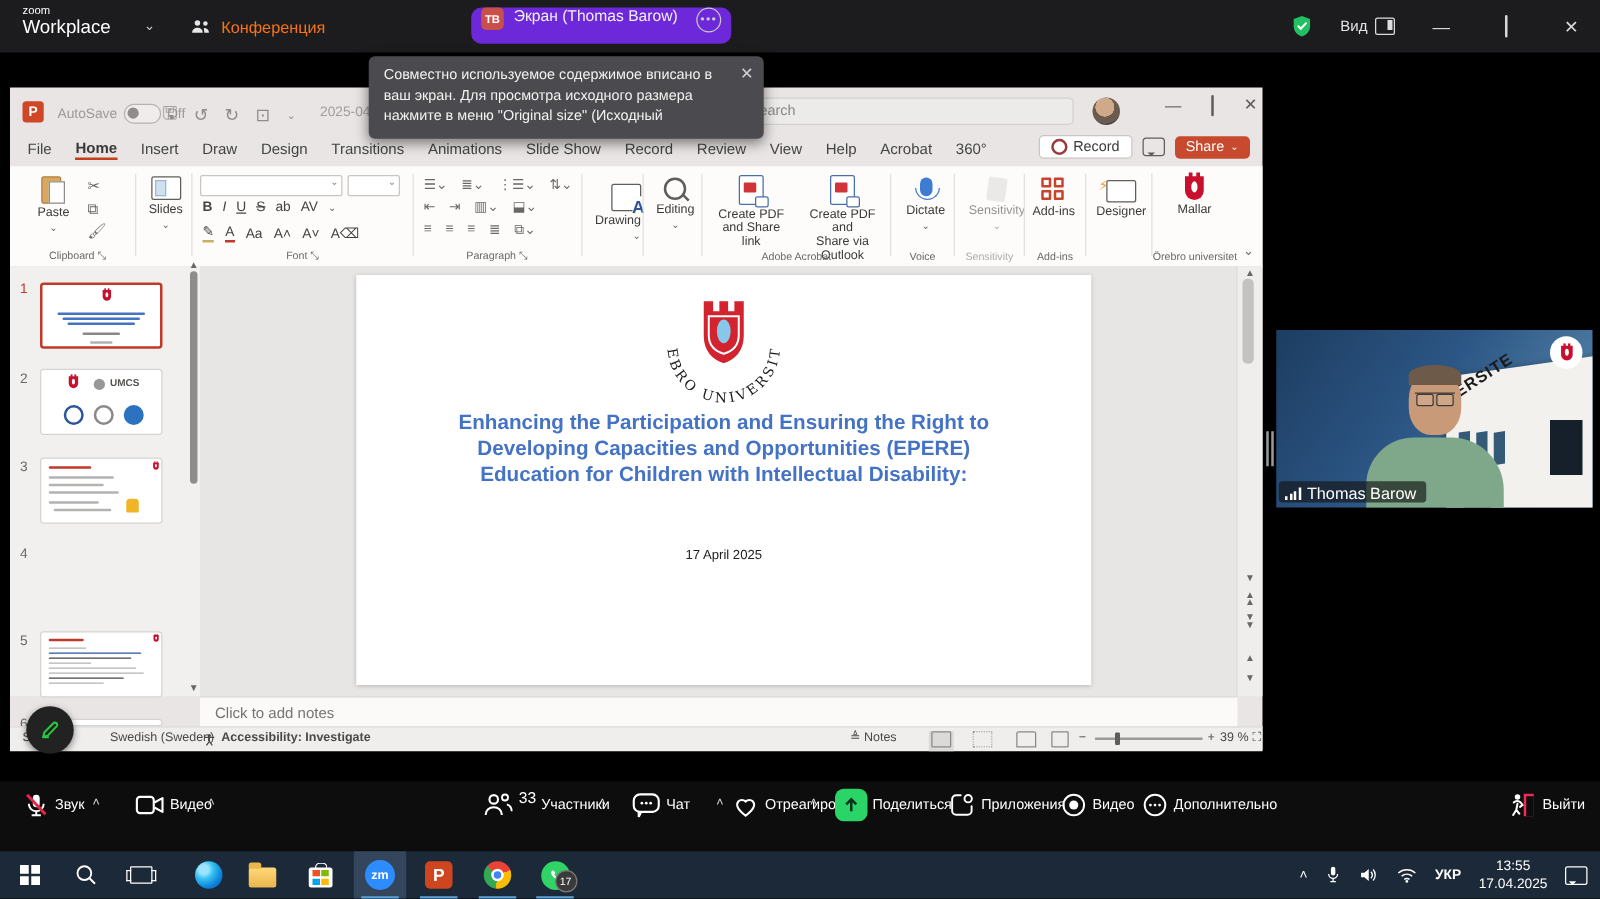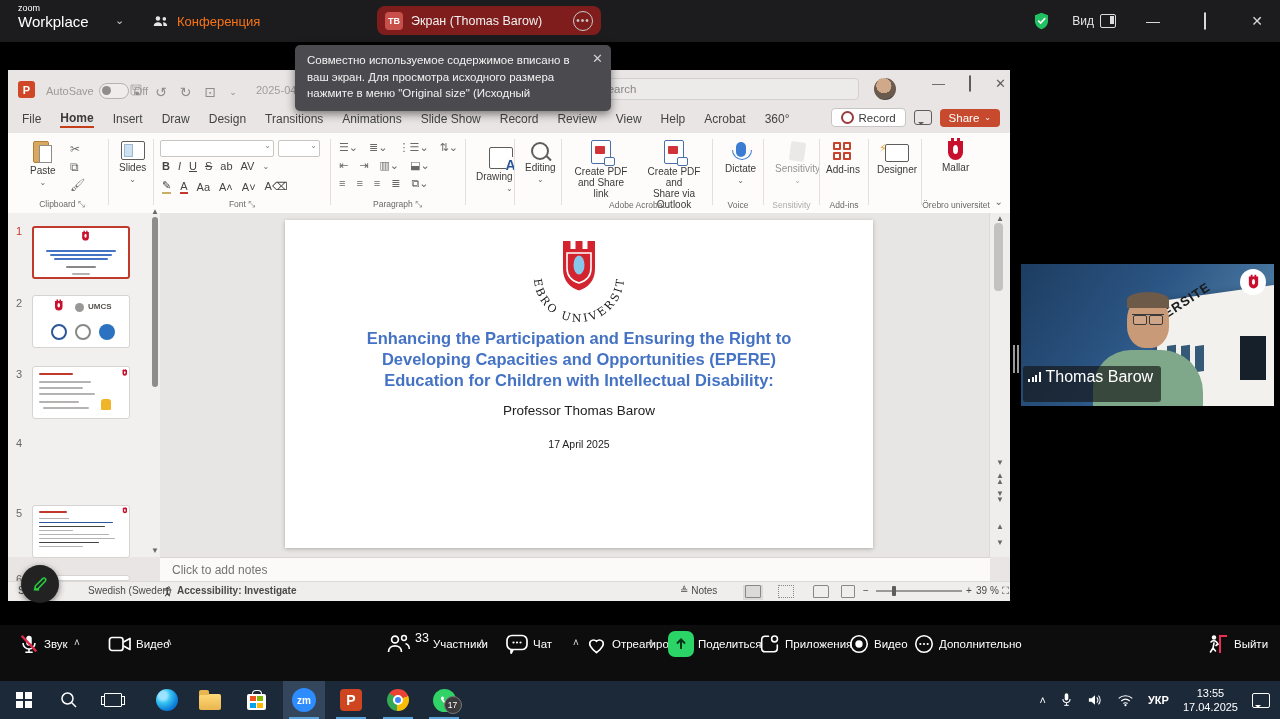--- a/index.html
+++ b/index.html
@@ -7,21 +7,21 @@
   .screen{position:relative;width:1280px;height:719px;background:#000;overflow:hidden;}
   .ic{display:inline-block;vertical-align:middle;}
 
   
   .zoom-topbar{position:absolute;left:0;top:0;width:1280px;height:42px;background:#1c1c1e;color:#e9e9e9;}
   .zlogo{position:absolute;left:18px;top:4px;line-height:1;}
   .zlogo .l1{font-size:9px;color:#fff;display:block;margin-bottom:1px;}
   .zlogo .l2{font-size:15px;color:#fff;display:block;font-weight:400;}
   .zchev{position:absolute;left:115px;top:14px;color:#cfcfcf;font-size:11px;}
   .ztab-meet{position:absolute;left:152px;top:8px;height:26px;display:flex;align-items:center;gap:8px;color:#f97316;font-size:13px;}
-  .ztab-screen{position:absolute;left:377px;top:6px;width:224px;height:29px;background:#7f1d1d;border-radius:8px;display:flex;align-items:center;padding:0 8px;box-sizing:border-box;gap:8px;}
+  .ztab-screen{position:absolute;left:377px;top:6px;width:208px;height:29px;background:#6d28d9;border-radius:8px;display:flex;align-items:flex-start;padding:0 8px;box-sizing:border-box;gap:8px;}
   .tb-badge{width:18px;height:18px;border-radius:4px;background:#c9504a;color:#fff;font-size:9px;font-weight:bold;display:flex;align-items:center;justify-content:center;}
   .ztab-screen .lbl{color:#f0f0f0;font-size:12.5px;flex:1;}
   .dots-circle{width:18px;height:18px;border-radius:50%;border:1.4px solid #c9c9c9;color:#c9c9c9;display:flex;align-items:center;justify-content:center;font-size:10px;letter-spacing:1px;line-height:0;}
   .ztop-right{position:absolute;right:8px;top:0;height:42px;display:flex;align-items:center;gap:22px;}
   .view-item{display:flex;align-items:center;gap:6px;color:#e4e4e4;font-size:12px;}
   .view-ic{width:14px;height:12px;border:1.3px solid #ddd;border-radius:2px;position:relative;}
   .view-ic:after{content:"";position:absolute;right:1px;top:1px;width:4px;height:8px;background:#ddd;}
   .wbtn{color:#d8d8d8;font-size:14px;width:30px;text-align:center;}
   .restore-ic{width:11px;height:11px;border:1.2px solid #d8d8d8;border-radius:2px;position:relative;margin:0 auto;}
 
@@ -124,21 +124,21 @@
   .bwin{position:absolute;background:#355a78;}
   .btext{position:absolute;right:58px;top:38px;color:#1a1a1a;font-size:13px;font-weight:bold;letter-spacing:1px;transform:rotate(-33deg);white-space:nowrap;}
   .bdark{position:absolute;right:8px;top:72px;width:26px;height:44px;background:#15202b;}
   .person-shirt{position:absolute;left:72px;top:86px;width:110px;height:70px;background:#7fa88b;border-radius:38px 42px 0 0;}
   .person-head{position:absolute;left:106px;top:32px;width:42px;height:52px;background:#c99a77;border-radius:45% 45% 42% 42%;}
   .person-hair{position:absolute;left:106px;top:28px;width:42px;height:16px;background:#6e5a49;border-radius:50% 50% 0 0;}
   .glasses{position:absolute;left:111px;top:50px;width:32px;height:8px;border-top:1.5px solid #3a3a3a;}
   .glasses:before,.glasses:after{content:"";position:absolute;top:0;width:12px;height:8px;border:1.3px solid #3a3a3a;border-radius:2px;background:rgba(255,255,255,.12);}
   .glasses:before{left:1px;} .glasses:after{right:1px;}
   .vbadge{position:absolute;right:8px;top:5px;width:26px;height:26px;border-radius:50%;background:#fff;display:flex;align-items:center;justify-content:center;}
-  .nametag{position:absolute;left:2px;bottom:4px;background:rgba(20,20,20,.65);border-radius:3px;padding:2px 8px 16px 5px;display:flex;align-items:center;gap:5px;color:#fff;font-size:16px;}
+  .nametag{position:absolute;left:2px;bottom:4px;background:rgba(20,20,20,.65);border-radius:3px;padding:2px 8px 0 5px;display:flex;align-items:center;gap:5px;color:#fff;font-size:13px;}
   .bars{display:inline-flex;align-items:flex-end;gap:1.5px;height:10px;}
   .bars span{width:2px;background:#fff;display:inline-block;}
   .panel-handle{position:absolute;left:1013px;top:345px;width:8px;height:28px;display:flex;gap:2px;}
   .panel-handle span{width:2px;height:100%;background:#9a9a9a;}
 
   
   .ztoolbar{position:absolute;left:0;top:625px;width:1280px;height:56px;background:#0d0d0d;}
   .zbtn{position:absolute;top:6px;display:flex;flex-direction:row;align-items:center;gap:4px;color:#fff;}
   .zbtn .zlabel{font-size:11.5px;color:#fff;white-space:nowrap;}
   .zbtn .icwrap{height:26px;display:flex;align-items:center;gap:4px;}
@@ -513,21 +513,20 @@
             <ellipse cx="66" cy="32" rx="5.5" ry="9.5" fill="#86c7ea"></ellipse>
             <text font-family="'DejaVu Serif',serif" font-size="11" letter-spacing="2.5" fill="#1a1a1a">
               <textPath href="#arc" startOffset="50%" text-anchor="middle">ÖREBRO UNIVERSITET</textPath>
             </text>
           </svg>
           <div class="slide-title">
             <div>Enhancing the Participation and Ensuring the Right to</div>
             <div>Developing Capacities and Opportunities (EPERE)</div>
             <div>Education for Children with Intellectual Disability:</div>
           </div>
-          <div class="slide-author">Professor Thomas Barow</div>
           <div class="slide-date">17 April 2025</div>
         </div>
       </div>
 
       <div class="vscroll">
         <span class="vbtn" style="top:2px;">▲</span>
         <span class="vthumb"></span>
         <span class="vbtn" style="top:246px;">▼</span>
         <span class="vbtn" style="top:260px;line-height:.7;">▲<br>▲</span>
         <span class="vbtn" style="top:278px;line-height:.7;">▼<br>▼</span>

